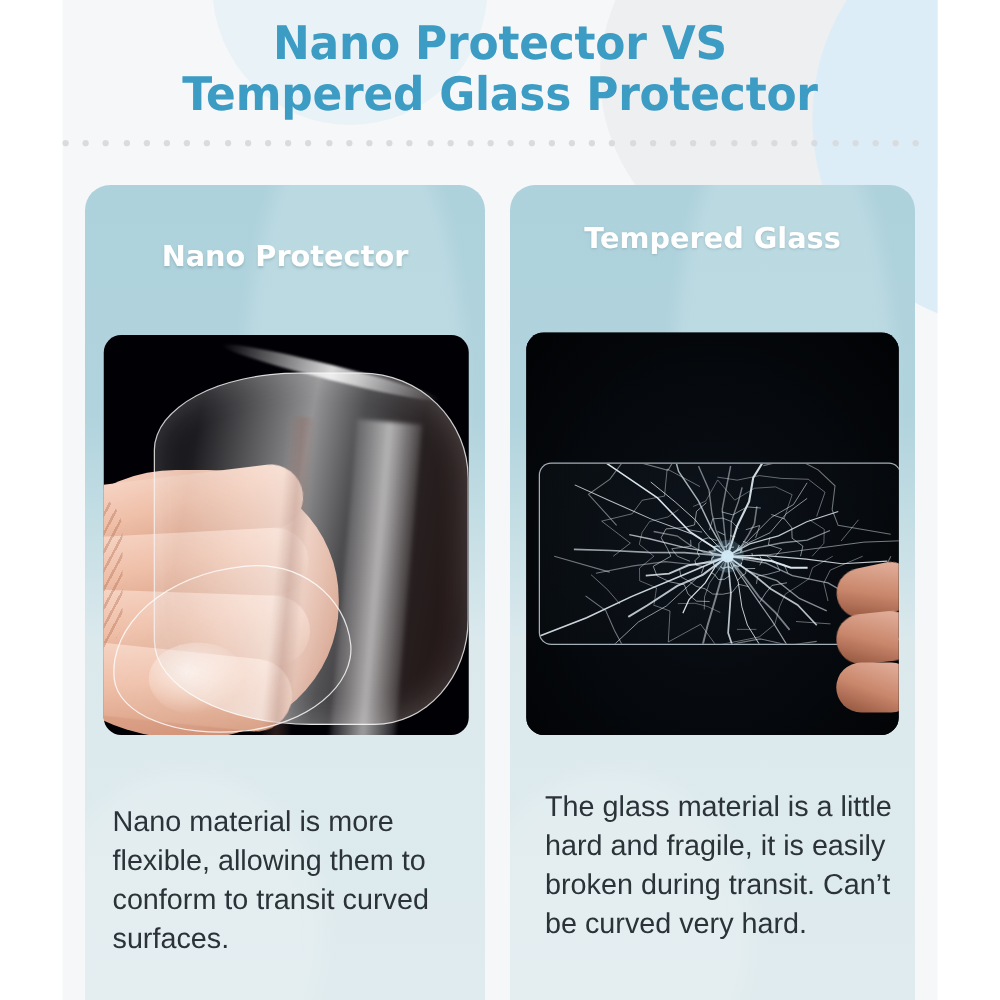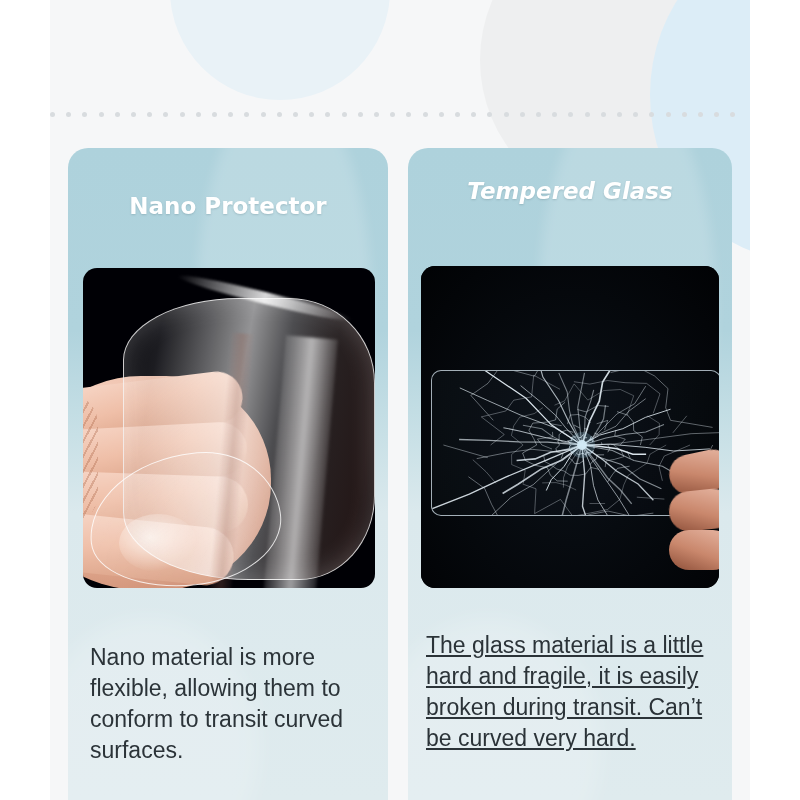--- a/index.html
+++ b/index.html
@@ -118,21 +118,21 @@
     text-align: center;
     color: #ffffff;
     font-family: "DejaVu Sans", sans-serif;
     font-weight: bold;
     font-size: 23px;
     line-height: 29px;
     text-shadow: 0 1px 2px rgba(90,120,130,0.30);
     z-index: 3;
   }
   .heading-left  { top: 44px; }
-  .heading-right { top: 29px; font-style: italic; }
+  .heading-right { top: 29px; }
 
   
   .photo {
     position: absolute;
     border-radius: 14px;
     overflow: hidden;
     background: #000005;
     z-index: 2;
   }
   .photo-left  { left: 15px; top: 120px; width: 292px; height: 320px; }
@@ -258,33 +258,39 @@
   
   .caption {
     position: absolute;
     color: #2b3338;
     font-family: "Liberation Sans", sans-serif;
     font-size: 23px;
     line-height: 31px;
     z-index: 3;
   }
   .caption-left  { left: 22px; top: 494px; width: 286px; }
-  .caption-right { left: 18px; top: 482px; width: 292px; text-decoration: underline; }
+  .caption-right { left: 28px; top: 482px; width: 292px; }
 </style>
 </head>
 <body>
 
 <div id="page">
 
   <div class="page-bg">
     <div class="blob-gray"></div>
     <div class="blob-blue"></div>
     <div class="blob-blue2"></div>
   </div>
 
+  <div class="header">
+    <div class="title">
+      <span class="title-line">Nano Protector VS</span>
+      <span class="title-line">Tempered Glass Protector</span>
+    </div>
+  </div>
 
   <div class="dots" id="dots">
       <div class="dot" style="left: 0px; background: rgb(216, 220, 223);"></div>
       <div class="dot" style="left: 16.2px; background: rgb(216, 220, 223);"></div>
       <div class="dot" style="left: 32.4px; background: rgb(216, 220, 223);"></div>
       <div class="dot" style="left: 48.6px; background: rgb(216, 220, 223);"></div>
       <div class="dot" style="left: 64.8px; background: rgb(216, 220, 223);"></div>
       <div class="dot" style="left: 81px; background: rgb(216, 220, 223);"></div>
       <div class="dot" style="left: 97.2px; background: rgb(216, 220, 223);"></div>
       <div class="dot" style="left: 113.4px; background: rgb(216, 220, 223);"></div>

